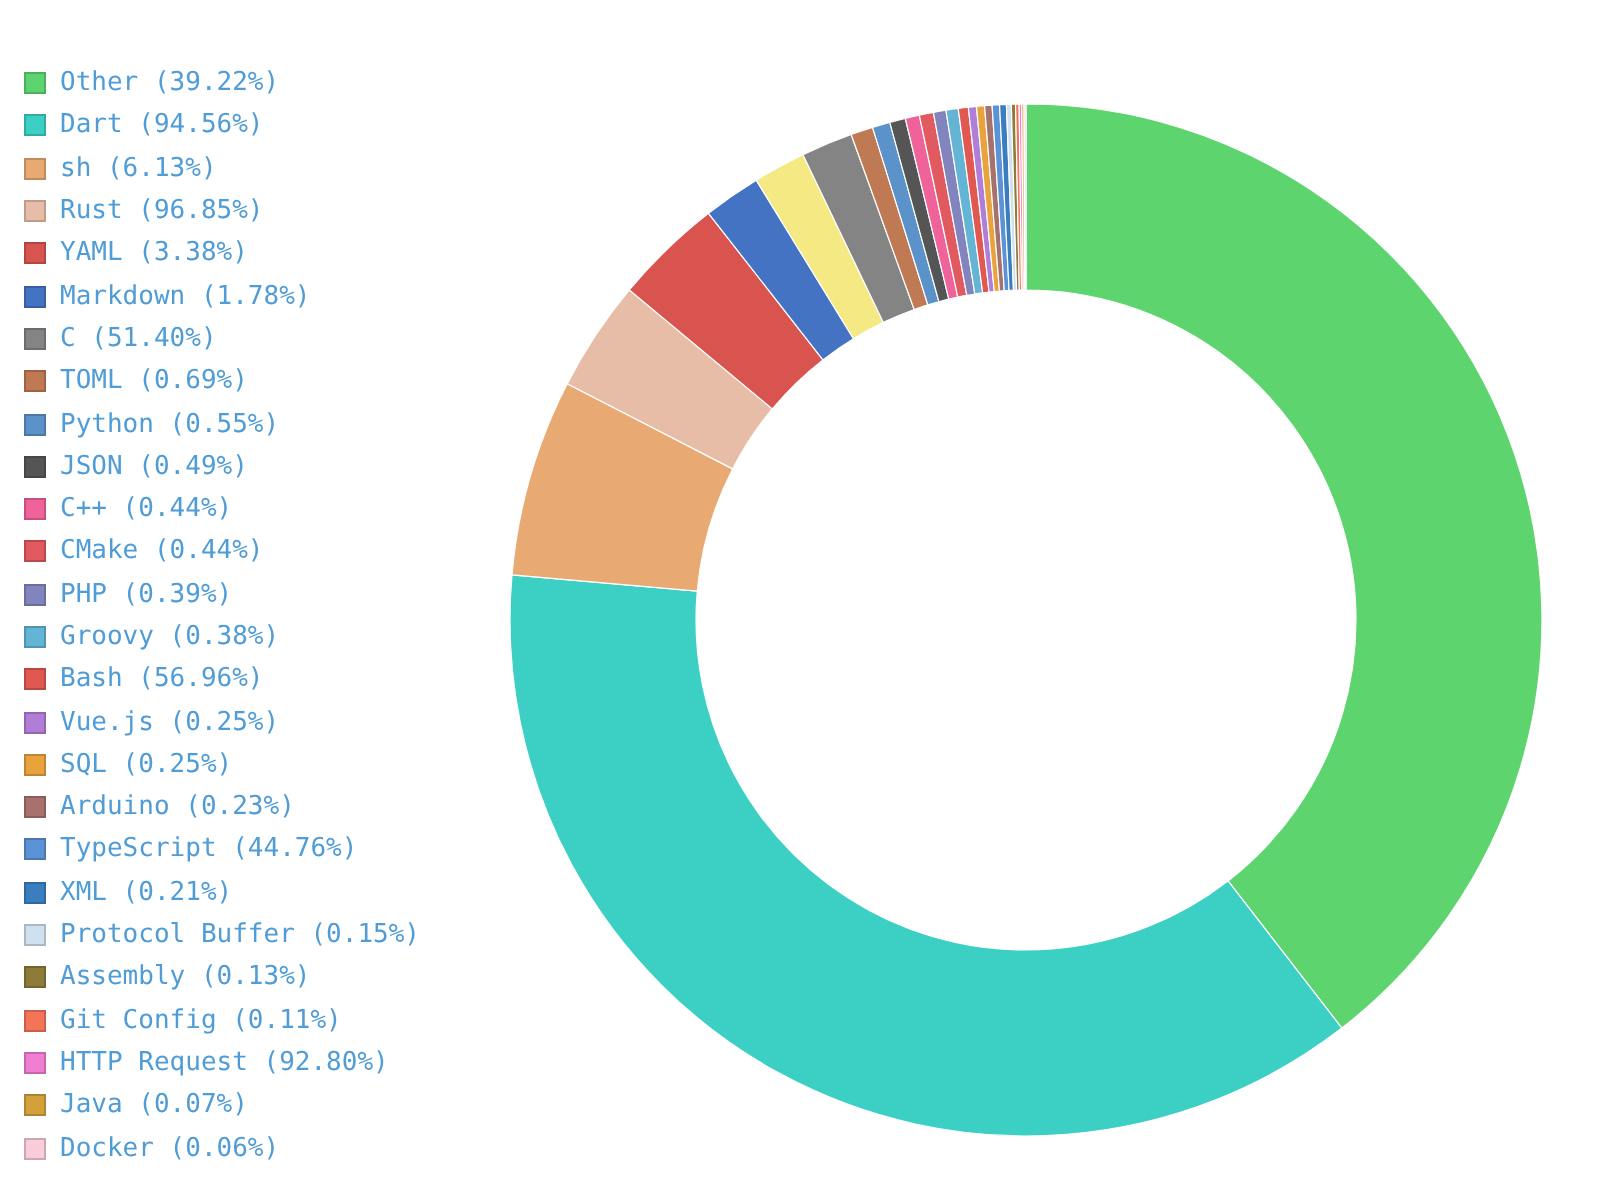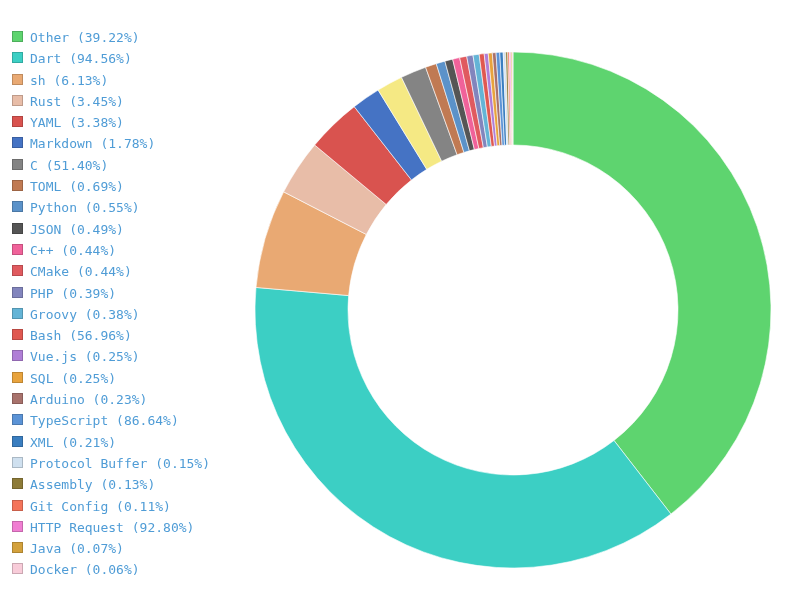--- a/index.html
+++ b/index.html
@@ -21,21 +21,21 @@
     height: 600px;
   }
   #legend {
     position: absolute;
     left: 12px;
     top: 31px;
     width: 240px;
   }
   .legend-item {
     display: flex;
-    align-items: flex-start;
+    align-items: center;
     height: 21.3px;
     white-space: nowrap;
   }
   .legend-swatch {
     width: 11px;
     height: 11px;
     flex: 0 0 11px;
     margin-right: 7px;
     box-sizing: border-box;
   }
@@ -97,21 +97,21 @@
       <div class="legend-item">
         <span class="legend-swatch" style="background: rgb(60, 207, 196); border: 1px solid rgb(49, 170, 161);"></span>
         <span class="legend-label">Dart (94.56%)</span>
       </div>
       <div class="legend-item">
         <span class="legend-swatch" style="background: rgb(233, 169, 115); border: 1px solid rgb(191, 139, 94);"></span>
         <span class="legend-label">sh (6.13%)</span>
       </div>
       <div class="legend-item">
         <span class="legend-swatch" style="background: rgb(232, 189, 168); border: 1px solid rgb(190, 155, 138);"></span>
-        <span class="legend-label">Rust (3.45%)</span>
+        <span class="legend-label">Rust (96.85%)</span>
       </div>
       <div class="legend-item">
         <span class="legend-swatch" style="background: rgb(217, 83, 79); border: 1px solid rgb(178, 68, 65);"></span>
         <span class="legend-label">YAML (3.38%)</span>
       </div>
       <div class="legend-item">
         <span class="legend-swatch" style="background: rgb(69, 115, 196); border: 1px solid rgb(57, 94, 161);"></span>
         <span class="legend-label">Markdown (1.78%)</span>
       </div>
       <div class="legend-item">
@@ -157,21 +157,21 @@
       <div class="legend-item">
         <span class="legend-swatch" style="background: rgb(232, 163, 61); border: 1px solid rgb(190, 134, 50);"></span>
         <span class="legend-label">SQL (0.25%)</span>
       </div>
       <div class="legend-item">
         <span class="legend-swatch" style="background: rgb(168, 114, 108); border: 1px solid rgb(138, 93, 89);"></span>
         <span class="legend-label">Arduino (0.23%)</span>
       </div>
       <div class="legend-item">
         <span class="legend-swatch" style="background: rgb(91, 147, 214); border: 1px solid rgb(75, 121, 175);"></span>
-        <span class="legend-label">TypeScript (86.64%)</span>
+        <span class="legend-label">TypeScript (44.76%)</span>
       </div>
       <div class="legend-item">
         <span class="legend-swatch" style="background: rgb(58, 126, 192); border: 1px solid rgb(48, 103, 157);"></span>
         <span class="legend-label">XML (0.21%)</span>
       </div>
       <div class="legend-item">
         <span class="legend-swatch" style="background: rgb(207, 224, 239); border: 1px solid rgb(170, 184, 196);"></span>
         <span class="legend-label">Protocol Buffer (0.15%)</span>
       </div>
       <div class="legend-item">

